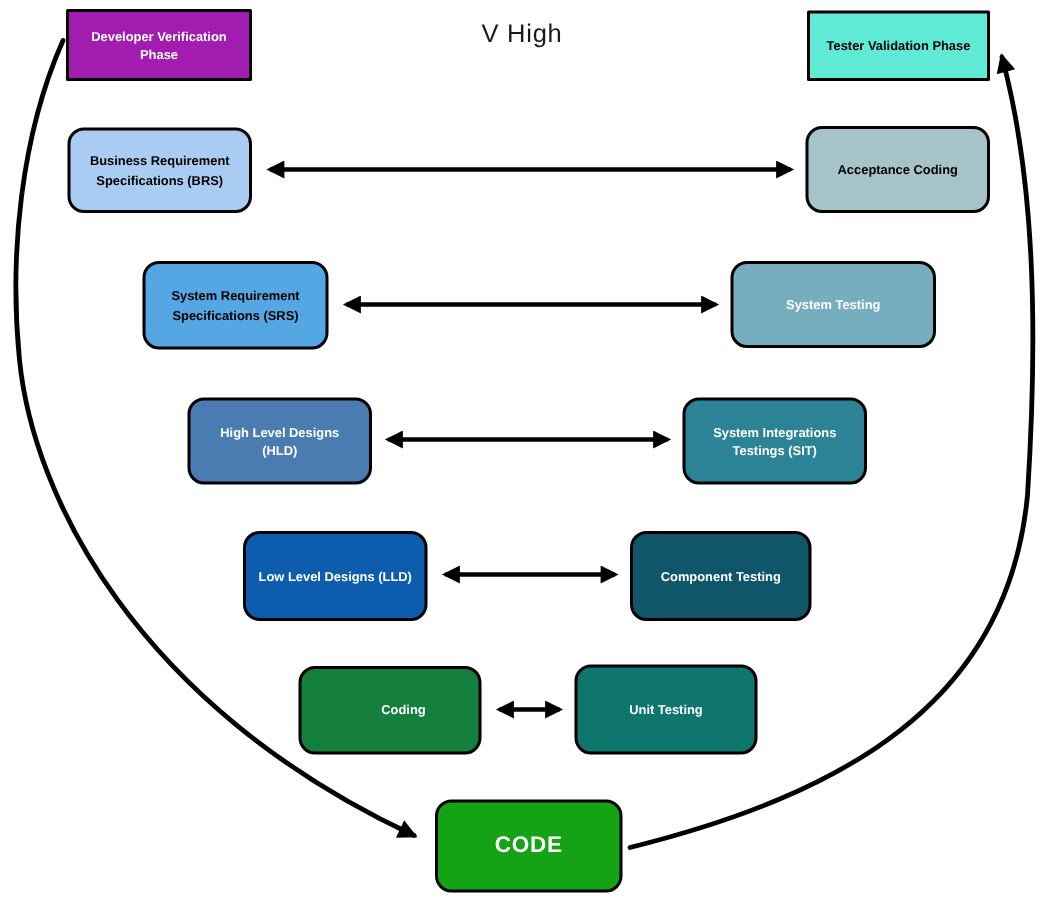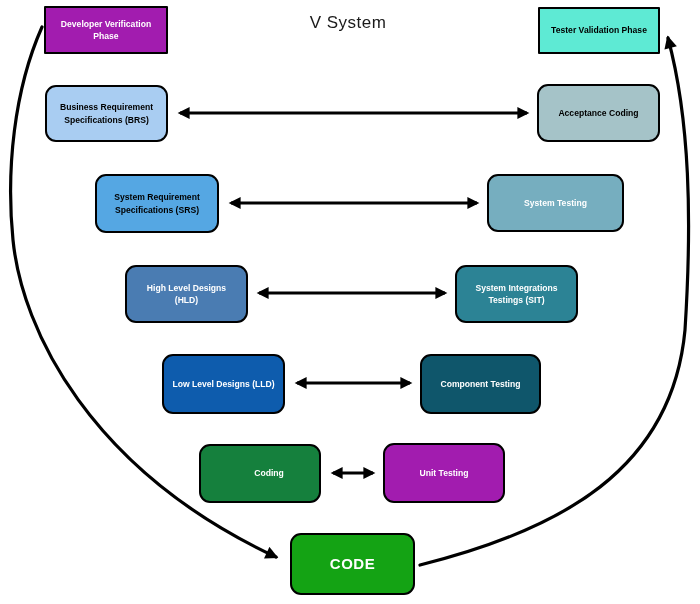--- a/index.html
+++ b/index.html
@@ -61,21 +61,21 @@
     font-weight: 500;
     color: #1a1a1a;
     letter-spacing: 0.5px;
   }
 </style>
 </head>
 <body>
 
 <div class="stage">
 
-  <div class="title">V System</div>
+  <div class="title">V High</div>
 
   <svg class="arrows-layer" width="700" height="604" viewBox="0 0 700 604" xmlns="http://www.w3.org/2000/svg">
     <defs>
       <marker id="ah" viewBox="0 0 10 10" refX="8" refY="5" markerWidth="4.5" markerHeight="4" orient="auto-start-reverse">
         <path d="M0,0 L10,5 L0,10 z" fill="#000000"></path>
       </marker>
     </defs>
 
     <path d="M 42 27 C 14 90, 6 170, 13 240 C 22 330, 90 470, 276 557" fill="none" stroke="#000000" stroke-width="3.2" stroke-linecap="round" marker-end="url(#ah)"></path>
 
@@ -103,17 +103,17 @@
   <div class="box rounded" id="box-hld" style="background-color: rgb(74, 124, 178); color: rgb(255, 255, 255);">High Level Designs (HLD)</div>
 
   <div class="box rounded" id="box-sit" style="background-color: rgb(44, 131, 149); color: rgb(255, 255, 255);">System Integrations Testings (SIT)</div>
 
   <div class="box rounded" id="box-lld" style="background-color: rgb(14, 92, 173); color: rgb(255, 255, 255);">Low Level Designs (LLD)</div>
 
   <div class="box rounded" id="box-comp" style="background-color: rgb(15, 86, 107); color: rgb(255, 255, 255);">Component Testing</div>
 
   <div class="box rounded" id="box-coding" style="background-color: #15803d; color: rgb(255, 255, 255); padding-left: 26px;">Coding</div>
 
-  <div class="box rounded" id="box-unit" style="background-color: #a21caf; color: rgb(255, 255, 255);">Unit Testing</div>
+  <div class="box rounded" id="box-unit" style="background-color: #0f766e; color: rgb(255, 255, 255);">Unit Testing</div>
 
   <div class="box rounded" id="box-code" style="background-color: rgb(20, 163, 20); color: rgb(255, 255, 255);">CODE</div>
 
 </div>
 
 </body></html>

